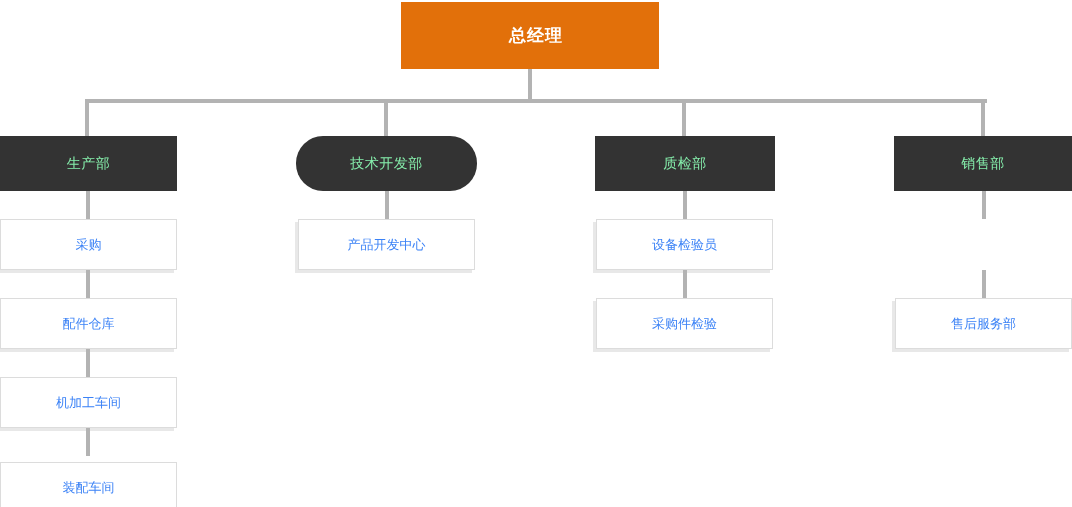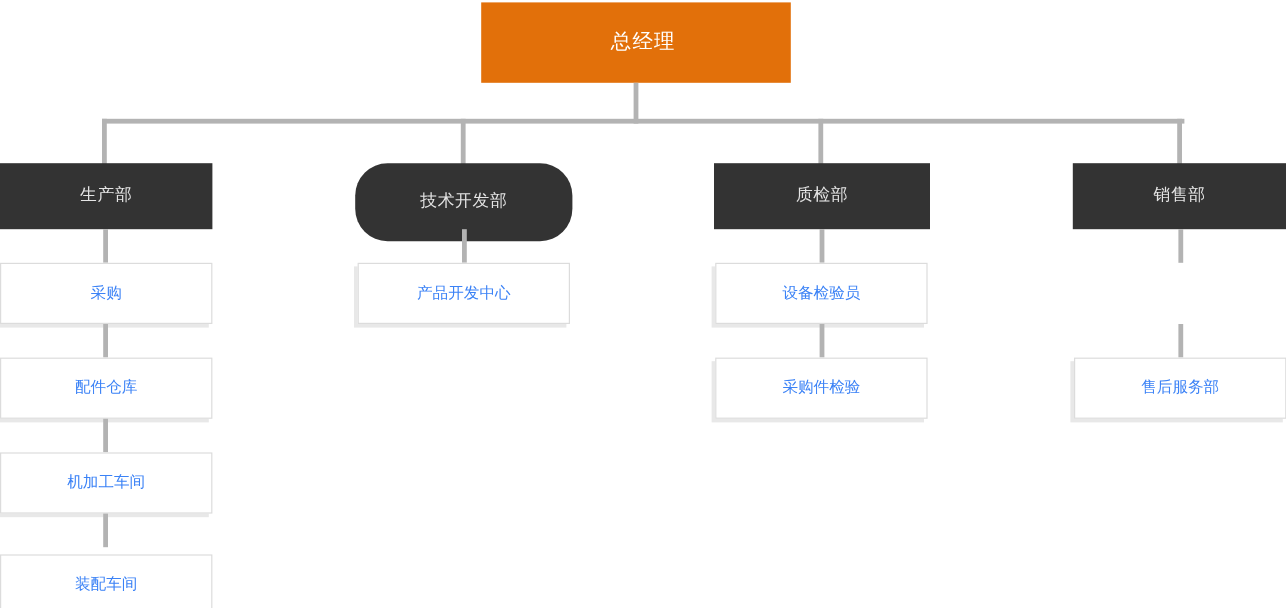--- a/index.html
+++ b/index.html
@@ -37,28 +37,28 @@
     align-items: center;
     justify-content: center;
     text-align: center;
     line-height: 1.2;
   }
 
   .node-root {
     background: #e2700a;
     color: #ffffff;
     font-size: 17px;
-    font-weight: normal;
+    font-weight: bold;
     letter-spacing: 1px;
     padding-left: 12px;
   }
 
   .node-dept {
     background: #333333;
-    color: #e5e5e5;
+    color: #86efac;
     font-size: 14px;
     font-weight: normal;
     letter-spacing: 0.5px;
   }
 
   .node-leaf {
     background: #ffffff;
     color: #3b82f6;
     font-size: 13px;
     border: 1px solid #dcdcdc;
@@ -105,21 +105,21 @@
   <div class="conn conn-v" style="left:86px; top:349px; height:28px;"></div>
   <div class="node node-leaf" style="left:0px; top:377px; width:177px; height:51px;text-align:center;">
     <span class="node-label">机加工车间</span>
   </div>
 
   <div class="conn conn-v" style="left:86px; top:428px; height:28px;"></div>
   <div class="node node-leaf" style="left:0px; top:462px; width:177px; height:51px;">
     <span class="node-label">装配车间</span>
   </div>
 
-  <div class="node node-dept" style="left:296px; top:136px; width:181px; height:65px;border-radius:27px;">
+  <div class="node node-dept" style="left:296px; top:136px; width:181px; height:55px;border-radius:27px;">
     <span class="node-label">技术开发部</span>
   </div>
 
   <div class="conn conn-v" style="left:385px; top:191px; height:28px;"></div>
   <div class="node node-leaf" style="left:298px; top:219px; width:177px; height:51px;">
     <span class="node-label">产品开发中心</span>
   </div>
 
   <div class="node node-dept" style="left:595px; top:136px; width:180px; height:55px;">
     <span class="node-label">质检部</span>

